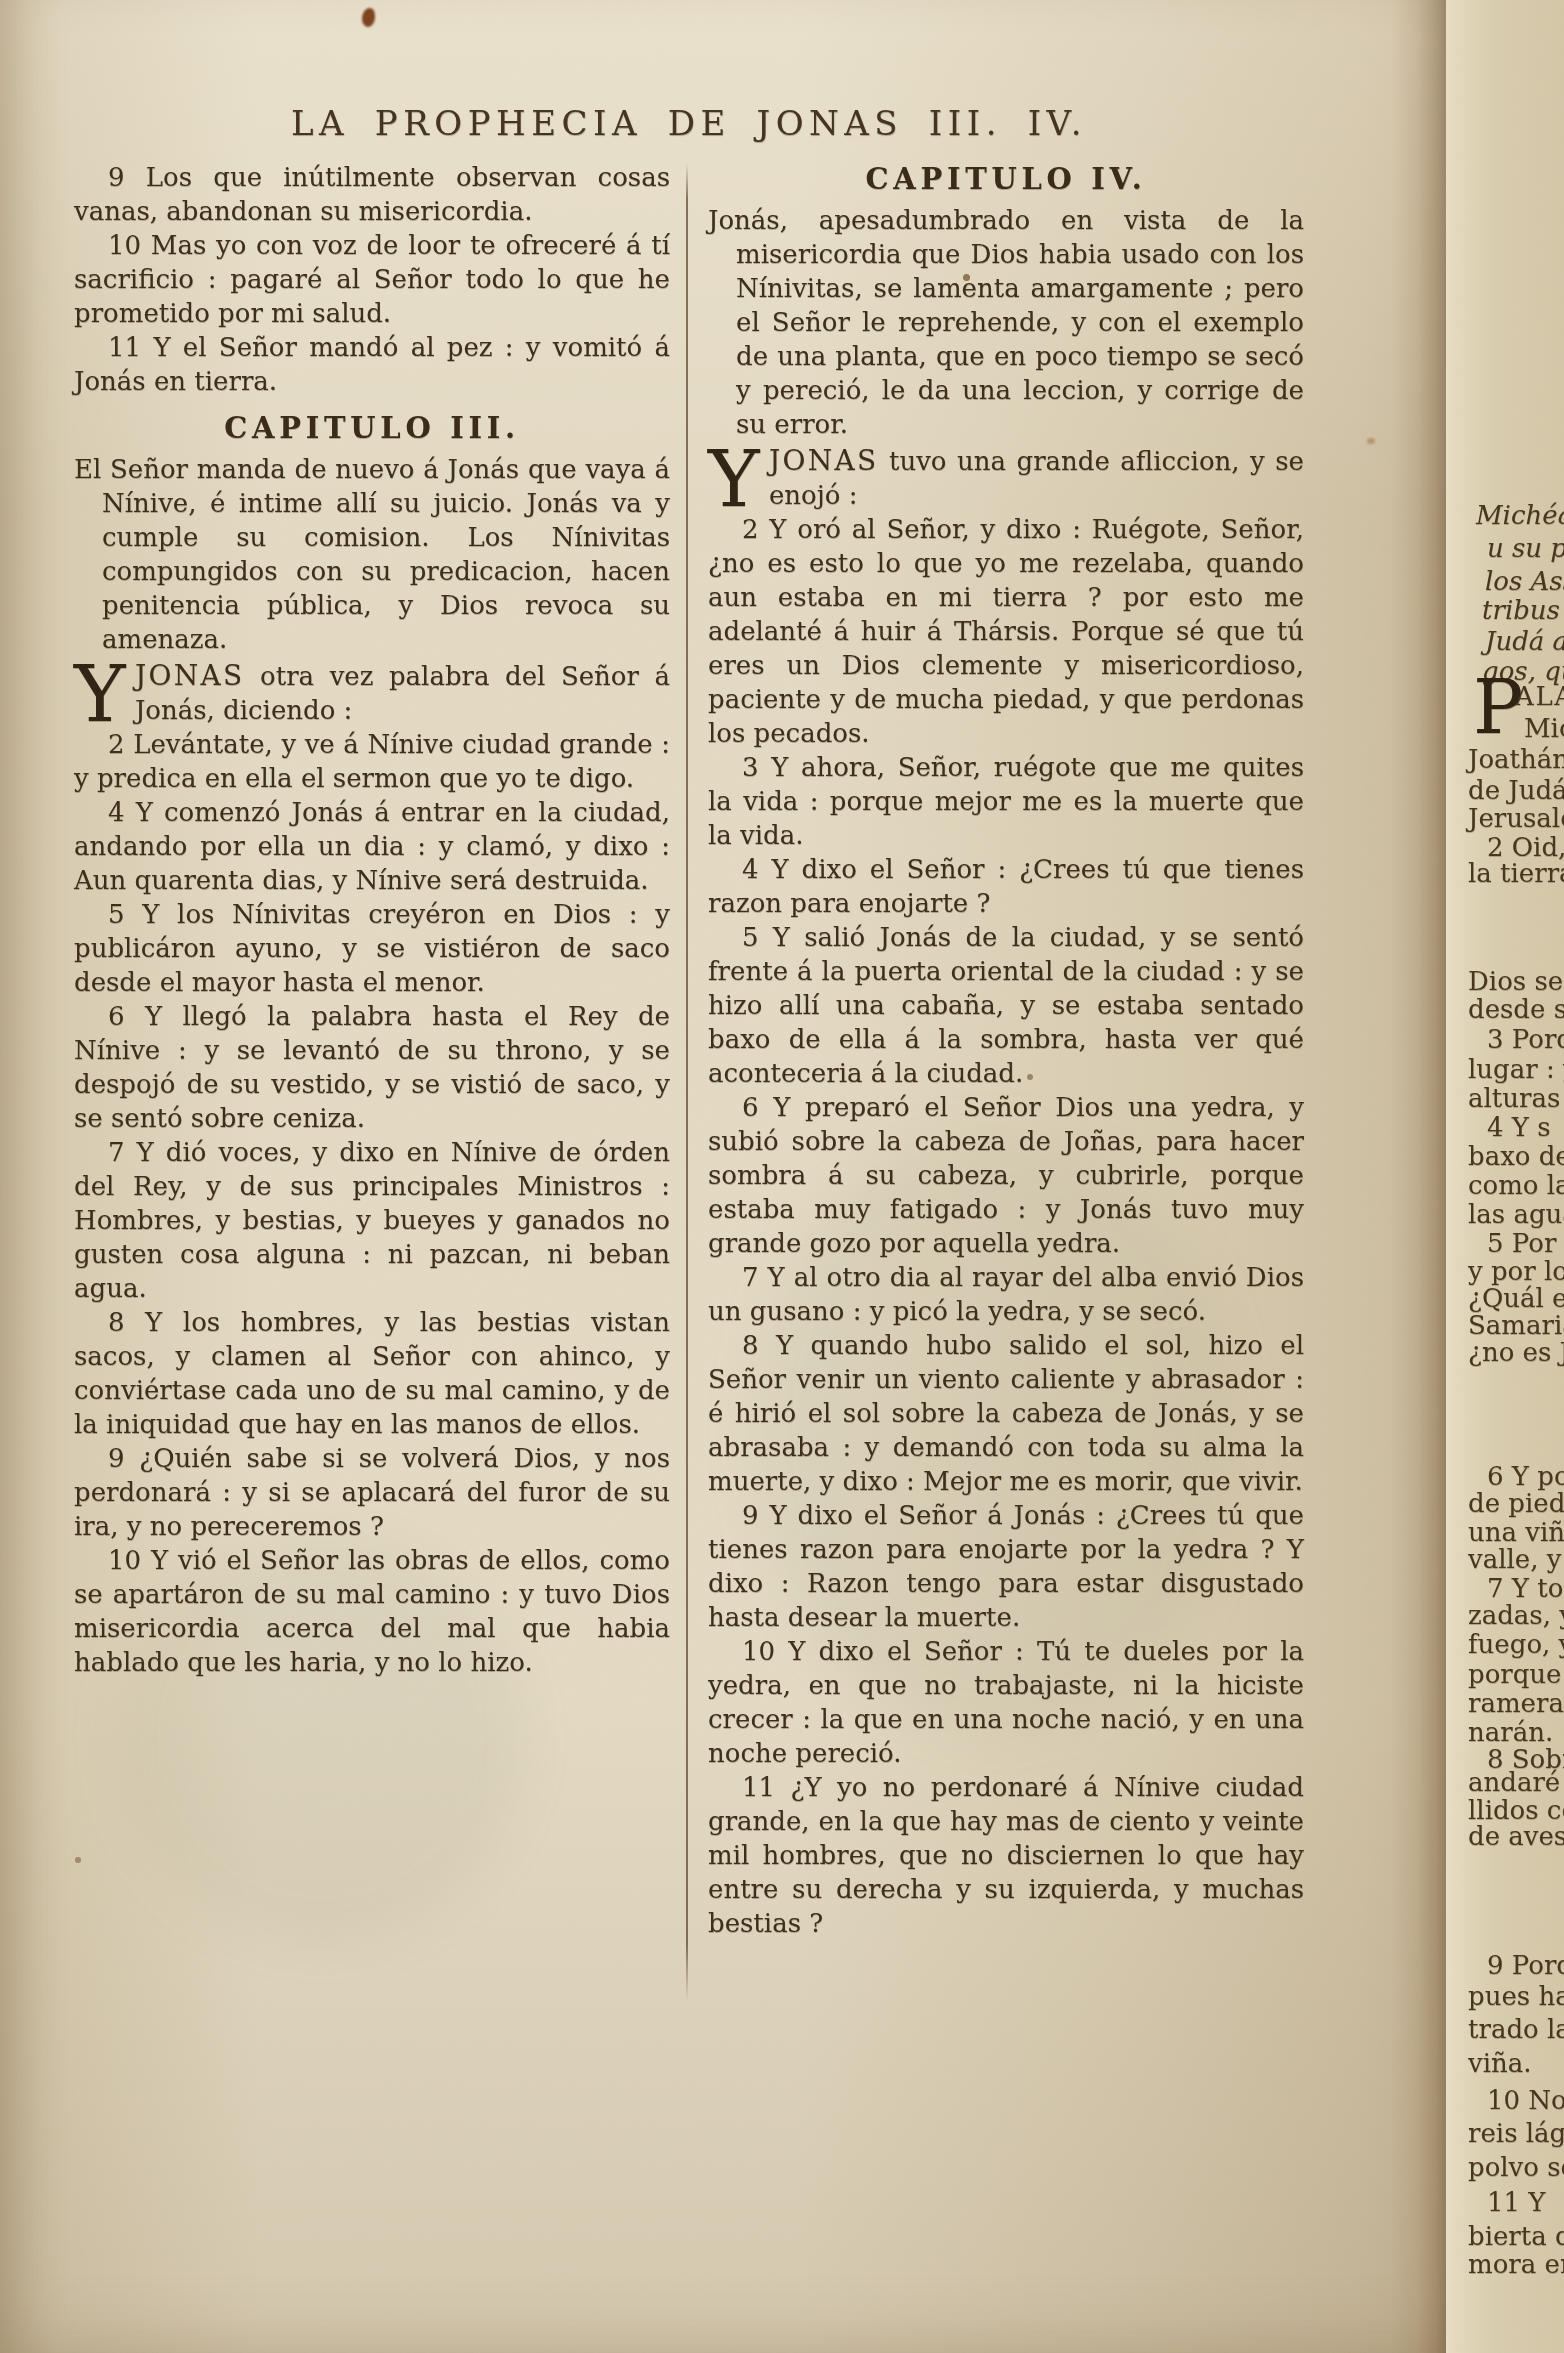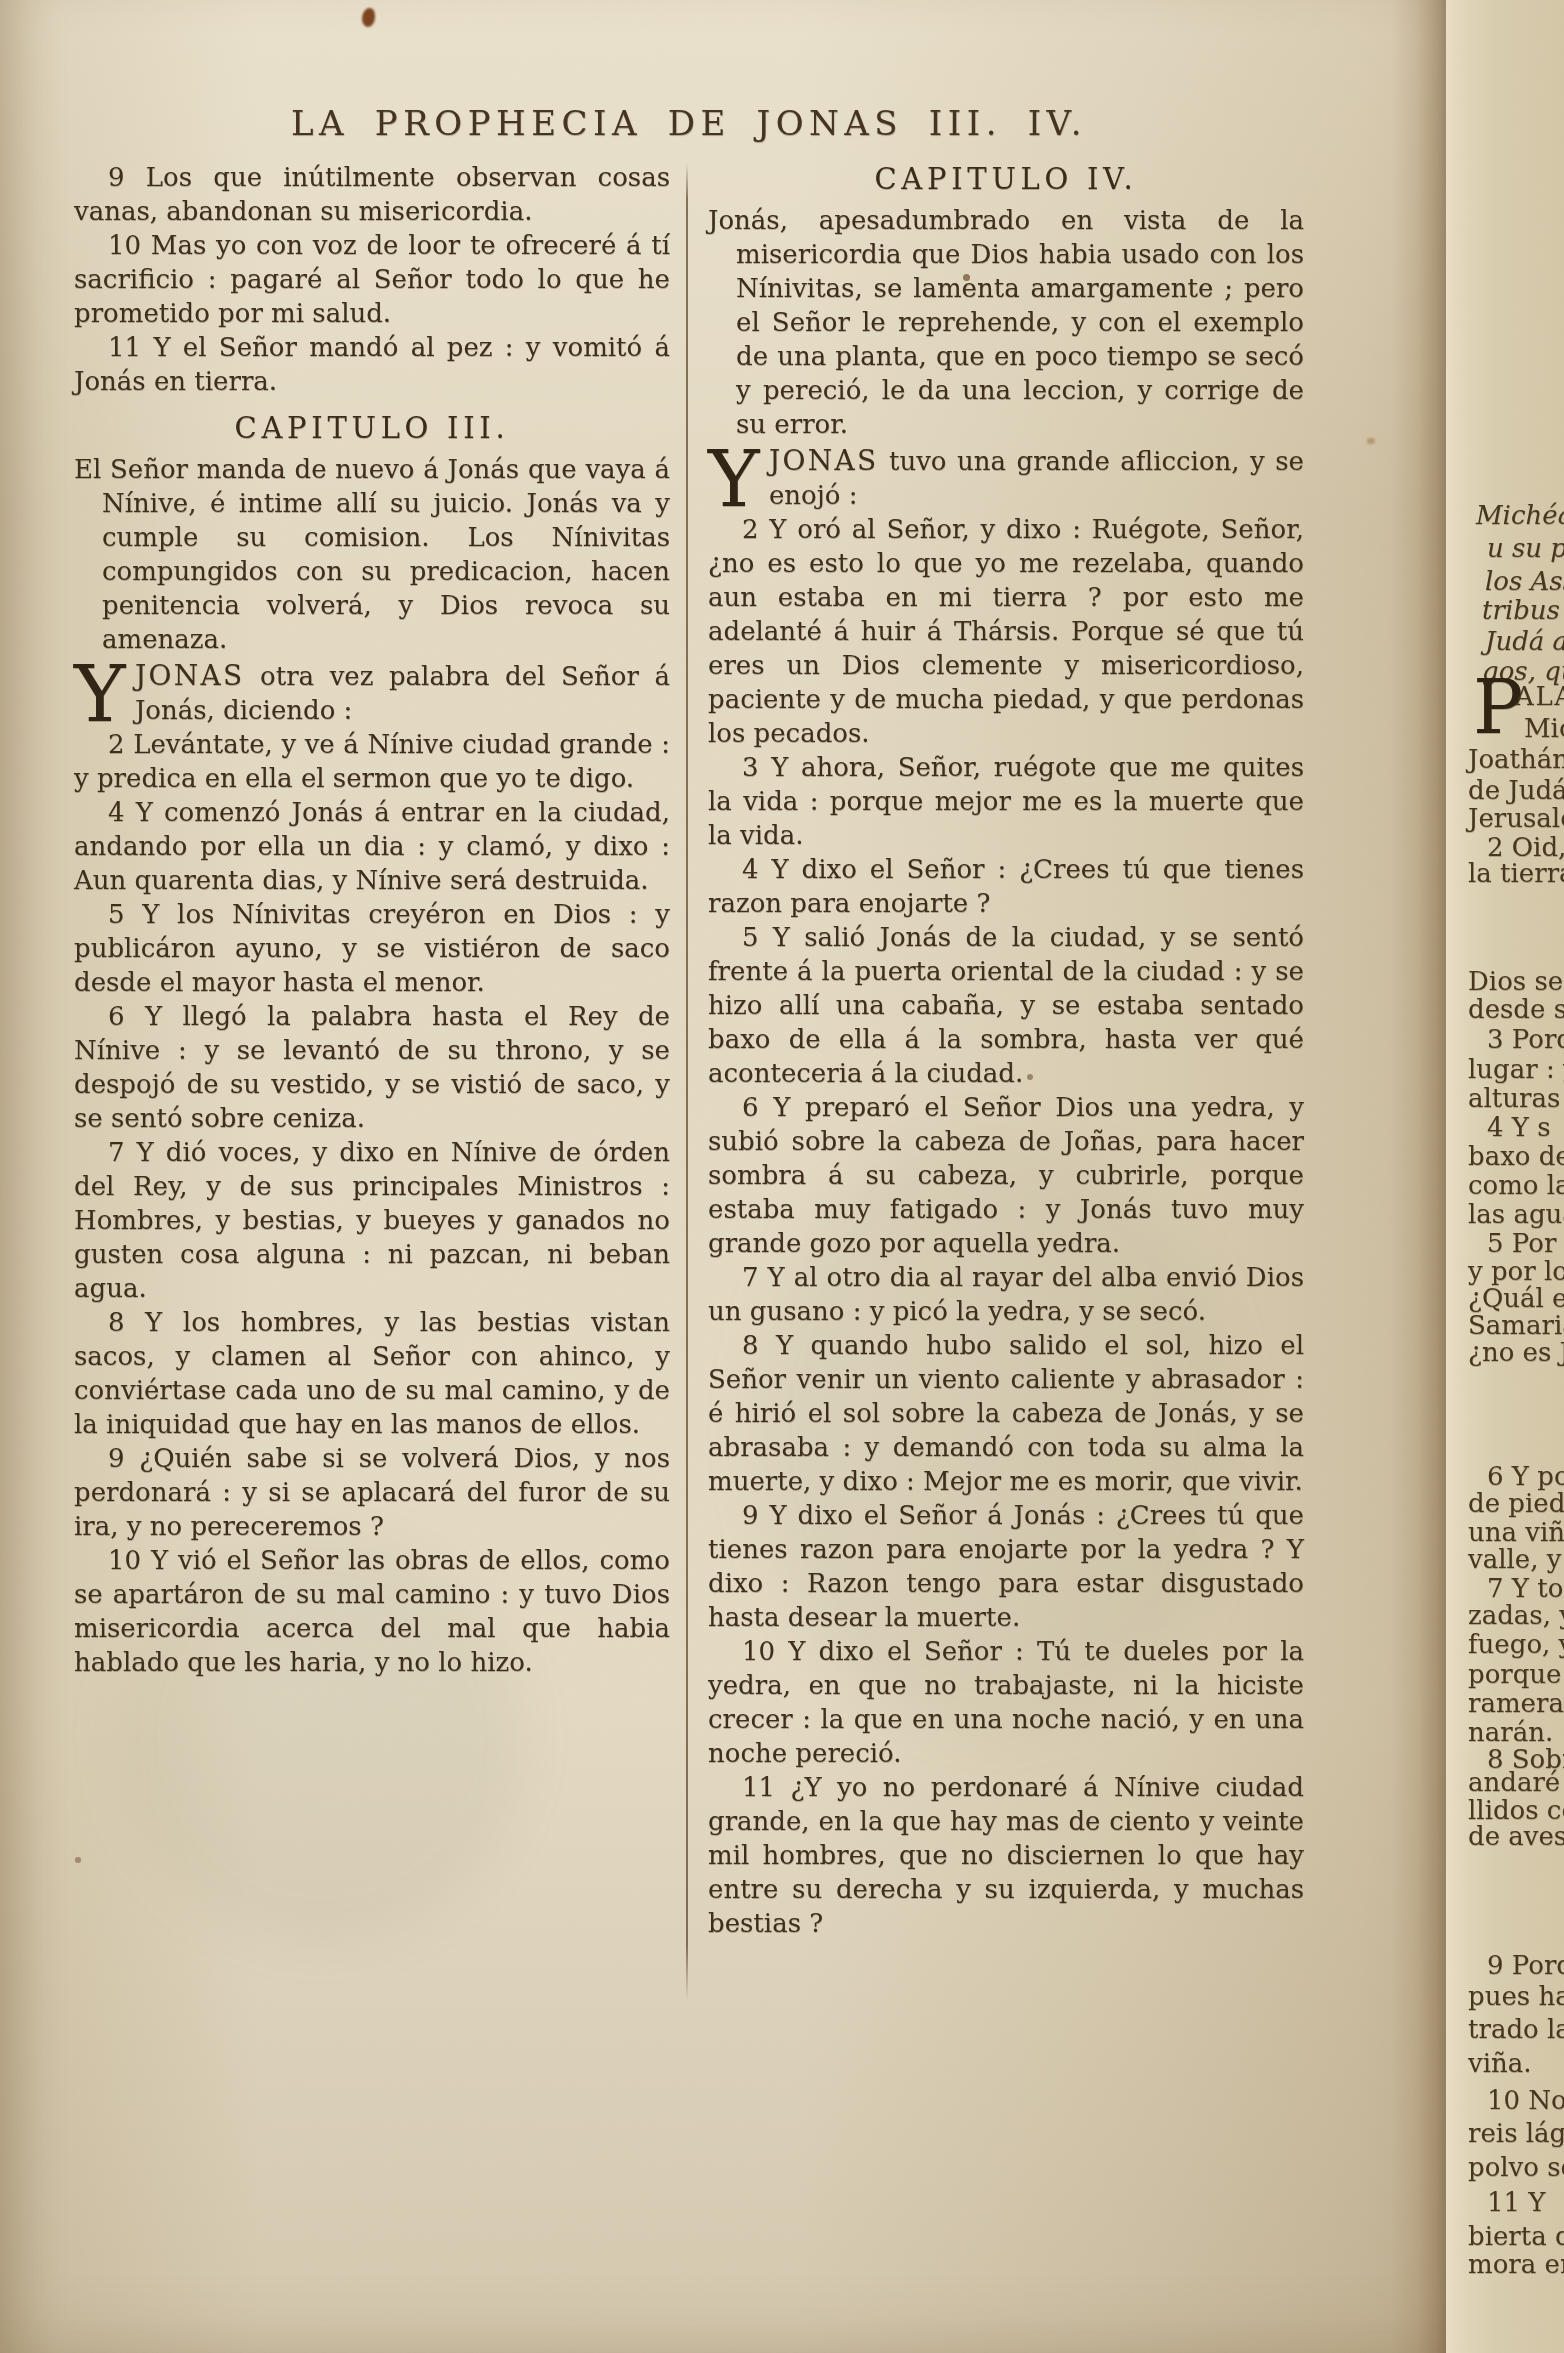--- a/index.html
+++ b/index.html
@@ -16,21 +16,21 @@
     font-size:34px;letter-spacing:5.5px;word-spacing:9.4px;color:#453321;
     text-shadow:0.4px 0.6px 0.8px rgba(60,42,24,.35);}
   .col-divider{position:absolute;left:686px;top:163px;width:1.6px;height:1837px;
     background:linear-gradient(180deg, rgba(86,66,42,0) 0%, rgba(86,66,42,.7) 2%, rgba(86,66,42,.7) 97%, rgba(86,66,42,0) 100%);}
   .col{position:absolute;top:160px;width:596px;font-size:26px;line-height:34px;
     text-align:justify;color:#3d2d1b;text-shadow:0.3px 0.5px 0.6px rgba(62,44,26,.30);}
   .col-left{left:74px;}
   .col-right{left:708px;}
   .para{margin:0;text-indent:34px;}
   .para.noindent{text-indent:0;}
-  .chap-heading{margin:12.5px 0 7.8px;text-align:center;font-size:29px;font-weight:normal;
+  .chap-heading{margin:12.5px 0 7.8px;text-align:center;font-size:29px;font-weight:bold;
     letter-spacing:4.7px;color:#3a2b19;}
   .col-right .chap-heading{margin-top:1.6px;}
   .chap-summary{margin:0 0 3.1px;padding-left:28px;text-indent:-28px;}
   .drop-para{text-indent:0;}
   .dropcap{float:left;font-size:78px;line-height:61px;padding:4.7px 9.4px 0 0;color:#302415;}
   .lead-word{font-size:28px;letter-spacing:2.3px;}
   .verse-list{clear:both;}
   
   .gutter{position:absolute;left:1391px;top:0;width:64px;height:2354px;pointer-events:none;
     background:linear-gradient(90deg, rgba(139,108,66,0) 0%, rgba(151,118,74,.20) 42%, rgba(124,94,56,.38) 70%, rgba(98,72,42,.46) 85%, rgba(139,108,66,.10) 100%);}
@@ -64,21 +64,21 @@
     <div class="ghost g2"></div>
 
     <div class="col col-left">
       <div>
 
           <p class="para">9 Los que inútilmente observan cosas vanas, abandonan su misericordia.</p>
           <p class="para">10 Mas yo con voz de loor te ofreceré á tí sacrificio&nbsp;: pagaré al Señor todo lo que he prometido por mi salud.</p>
           <p class="para">11 Y el Señor mandó al pez&nbsp;: y vomitó á Jonás en tierra.</p>
         </div>
       <h2 class="chap-heading">CAPITULO III.</h2>
-      <p class="chap-summary">El Señor manda de nuevo á Jonás que vaya á Nínive, é intime allí su juicio. Jonás va y cumple su comision. Los Nínivitas compungidos con su predicacion, hacen penitencia volverá, y Dios revoca su amenaza.</p>
+      <p class="chap-summary">El Señor manda de nuevo á Jonás que vaya á Nínive, é intime allí su juicio. Jonás va y cumple su comision. Los Nínivitas compungidos con su predicacion, hacen penitencia pública, y Dios revoca su amenaza.</p>
       <p class="para drop-para">
         <span class="dropcap">Y</span>
         <span class="lead-word">JONAS</span>
         <span>otra vez palabra del Señor á Jonás, diciendo&nbsp;:</span>
       </p>
       <div class="verse-list">
 
       <p class="para">2 Levántate, y ve á Nínive ciudad grande&nbsp;: y predica en ella el sermon que yo te digo.</p>
           <p class="para">4 Y comenzó Jonás á entrar en la ciudad, andando por ella un dia&nbsp;: y clamó, y dixo&nbsp;: Aun quarenta dias, y Nínive será destruida.</p>
           <p class="para">5 Y los Nínivitas creyéron en Dios&nbsp;: y publicáron ayuno, y se vistiéron de saco desde el mayor hasta el menor.</p>

